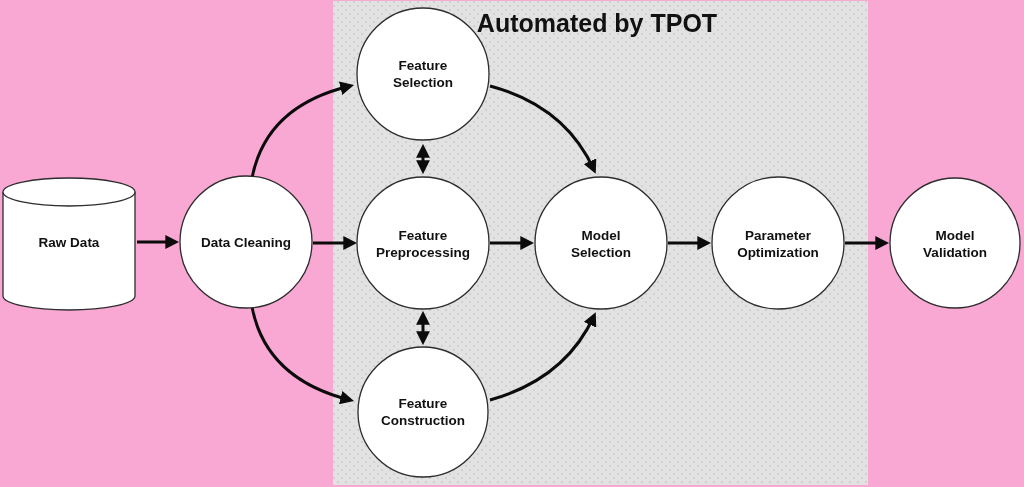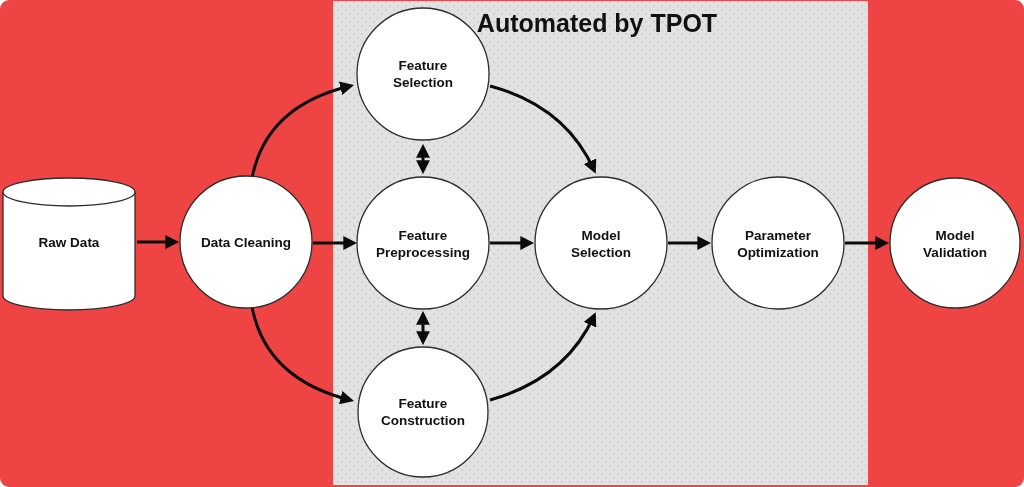--- a/index.html
+++ b/index.html
@@ -5,23 +5,22 @@
   html, body {
     margin: 0;
     padding: 0;
     background: #ffffff;
     font-family: "Liberation Sans", sans-serif;
   }
   .canvas {
     position: relative;
     width: 1024px;
     height: 487px;
-    background: #ef4444;
+    background: #f9a8d4;
     overflow: hidden;
-    border-radius: 9px;
   }
   svg { display: block; }
   .node-label {
     font-family: "Liberation Sans", sans-serif;
     font-weight: bold;
     font-size: 13.5px;
     fill: #111111;
     text-anchor: middle;
   }
   .region-title {

